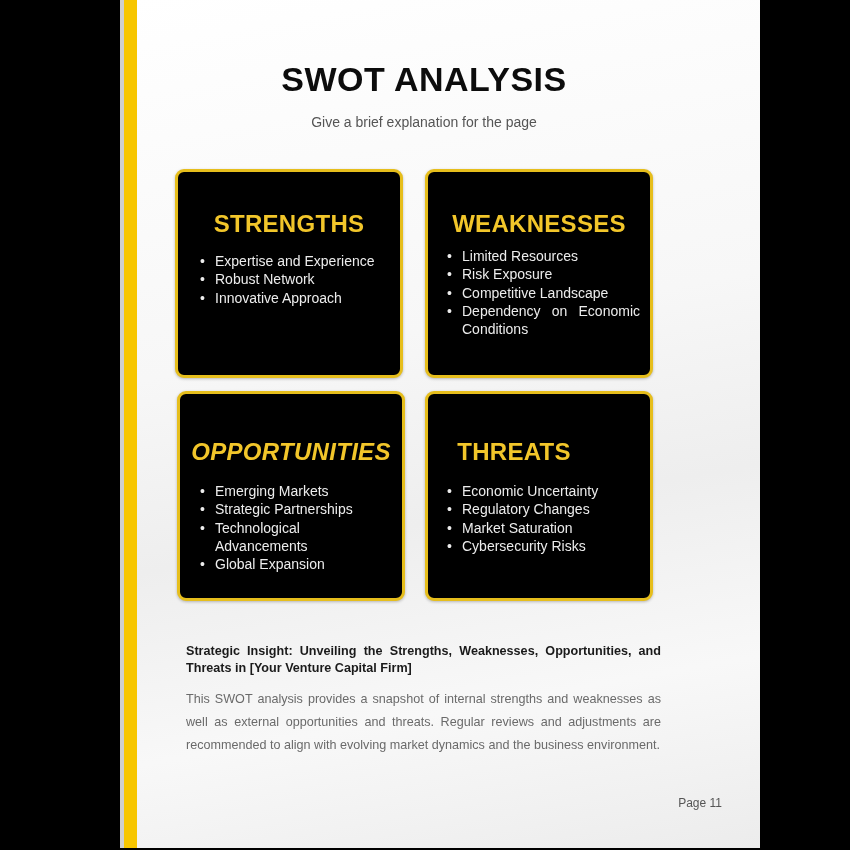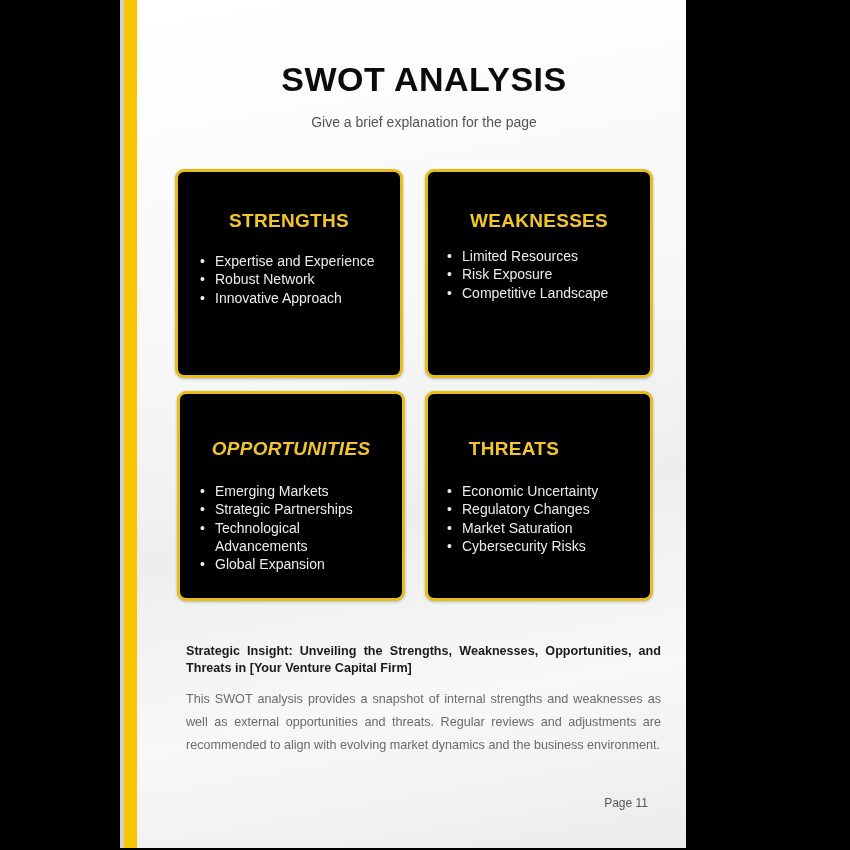--- a/index.html
+++ b/index.html
@@ -1,23 +1,23 @@
 <!DOCTYPE html>
 <html><head>
 <meta charset="utf-8">
 <style>
   html, body { margin:0; padding:0; }
   body { width:850px; height:850px; background:#000; position:relative; overflow:hidden; font-family:"Liberation Sans", sans-serif; }
-  .page { position:absolute; left:120px; top:0; width:566px; height:848px; background:linear-gradient(170deg,#ffffff 0%,#f7f7f7 40%,#eeeeee 60%,#f8f8f8 80%,#ececec 100%); }
+  .page { position:absolute; left:120px; top:0; width:640px; height:848px; background:linear-gradient(170deg,#ffffff 0%,#f7f7f7 40%,#eeeeee 60%,#f8f8f8 80%,#ececec 100%); }
   .page-edge { position:absolute; left:0; top:0; width:4px; height:100%; background:#cfcfcf; }
   .accent-bar { position:absolute; left:4px; top:0; width:13px; height:100%; background:#f7c600; }
   .title { position:absolute; left:0; width:608px; top:60px; text-align:center; font-weight:bold; font-size:34px; letter-spacing:0.5px; color:#0c0c0c; }
   .subtitle { position:absolute; left:0; width:608px; top:114px; text-align:center; font-size:14px; color:#555; }
   .card { position:absolute; width:228px; height:202px; background:#000; border:3px solid #e6be1c; border-radius:9px; box-sizing:border-box; box-shadow:0 1px 3px rgba(0,0,0,0.25); }
-  .card h2 { margin:0; position:absolute; left:0; right:0; text-align:center; font-size:19px; font-weight:bold; color:#f2c62a; letter-spacing:0.3px; }
+  .card h2 { margin:0; position:absolute; left:0; right:0; text-align:center; font-size:24px; font-weight:bold; color:#f2c62a; letter-spacing:0.3px; }
   .card ul { margin:0; padding:0; list-style:none; position:absolute; left:22px; right:10px; color:#ececec; font-size:14px; font-weight:normal; line-height:18.3px; }
   .card li { position:relative; padding-left:15px; }
   .card li::before { content:"\2022"; position:absolute; left:0; top:0; }
   .card li.justify { text-align:justify; text-align-last:left; }
   .insight-title { position:absolute; left:66px; width:475px; top:643px; font-size:12.6px; font-weight:bold; color:#1a1a1a; line-height:16.5px; text-align:justify; }
   .insight-body { position:absolute; left:66px; width:475px; top:688px; font-size:12.6px; color:#6a6a6a; line-height:23px; text-align:justify; }
   .page-number { position:absolute; right:38px; top:796px; font-size:12px; color:#555; }
 </style>
 </head>
 <body>
@@ -37,20 +37,21 @@
       <li>Innovative Approach</li>
     </ul>
   </div>
 
   <div class="card" style="left:305px; top:169px; height:209px;">
     <h2 style="top:38px;">WEAKNESSES</h2>
     <ul style="top:75px; left:19px; right:10px;">
       <li>Limited Resources</li>
       <li>Risk Exposure</li>
       <li>Competitive Landscape</li>
+      <li class="justify">Dependency on Economic Conditions</li>
     </ul>
   </div>
 
   <div class="card" style="left:57px; top:391px; height:210px;">
     <h2 style="top:44px;font-style:italic;">OPPORTUNITIES</h2>
     <ul style="top:88px; left:20px; right:48px;">
       <li>Emerging Markets</li>
       <li>Strategic Partnerships</li>
       <li>Technological Advancements</li>
       <li>Global Expansion</li>

